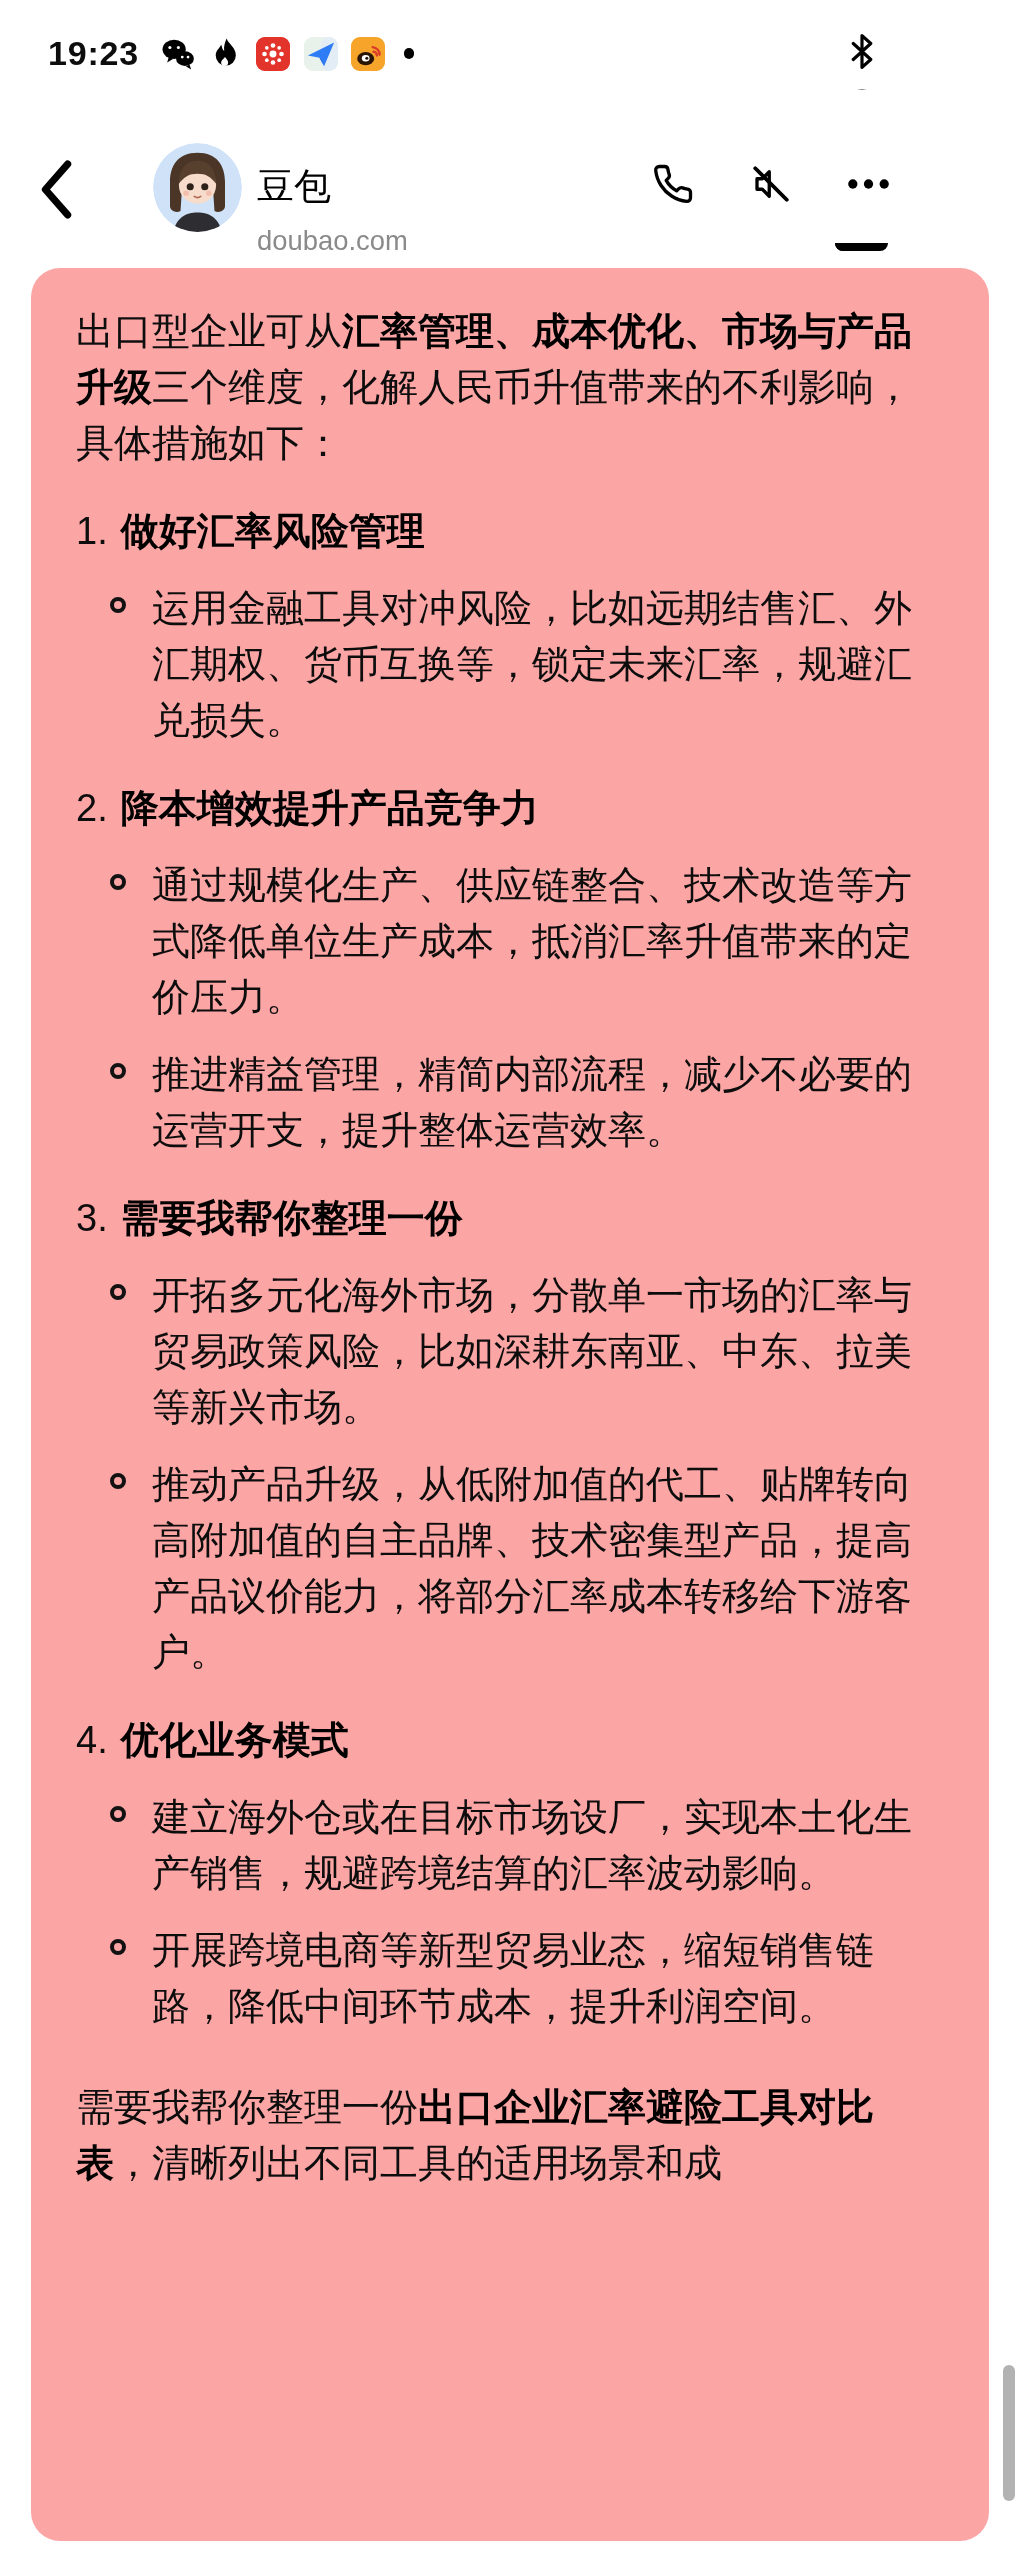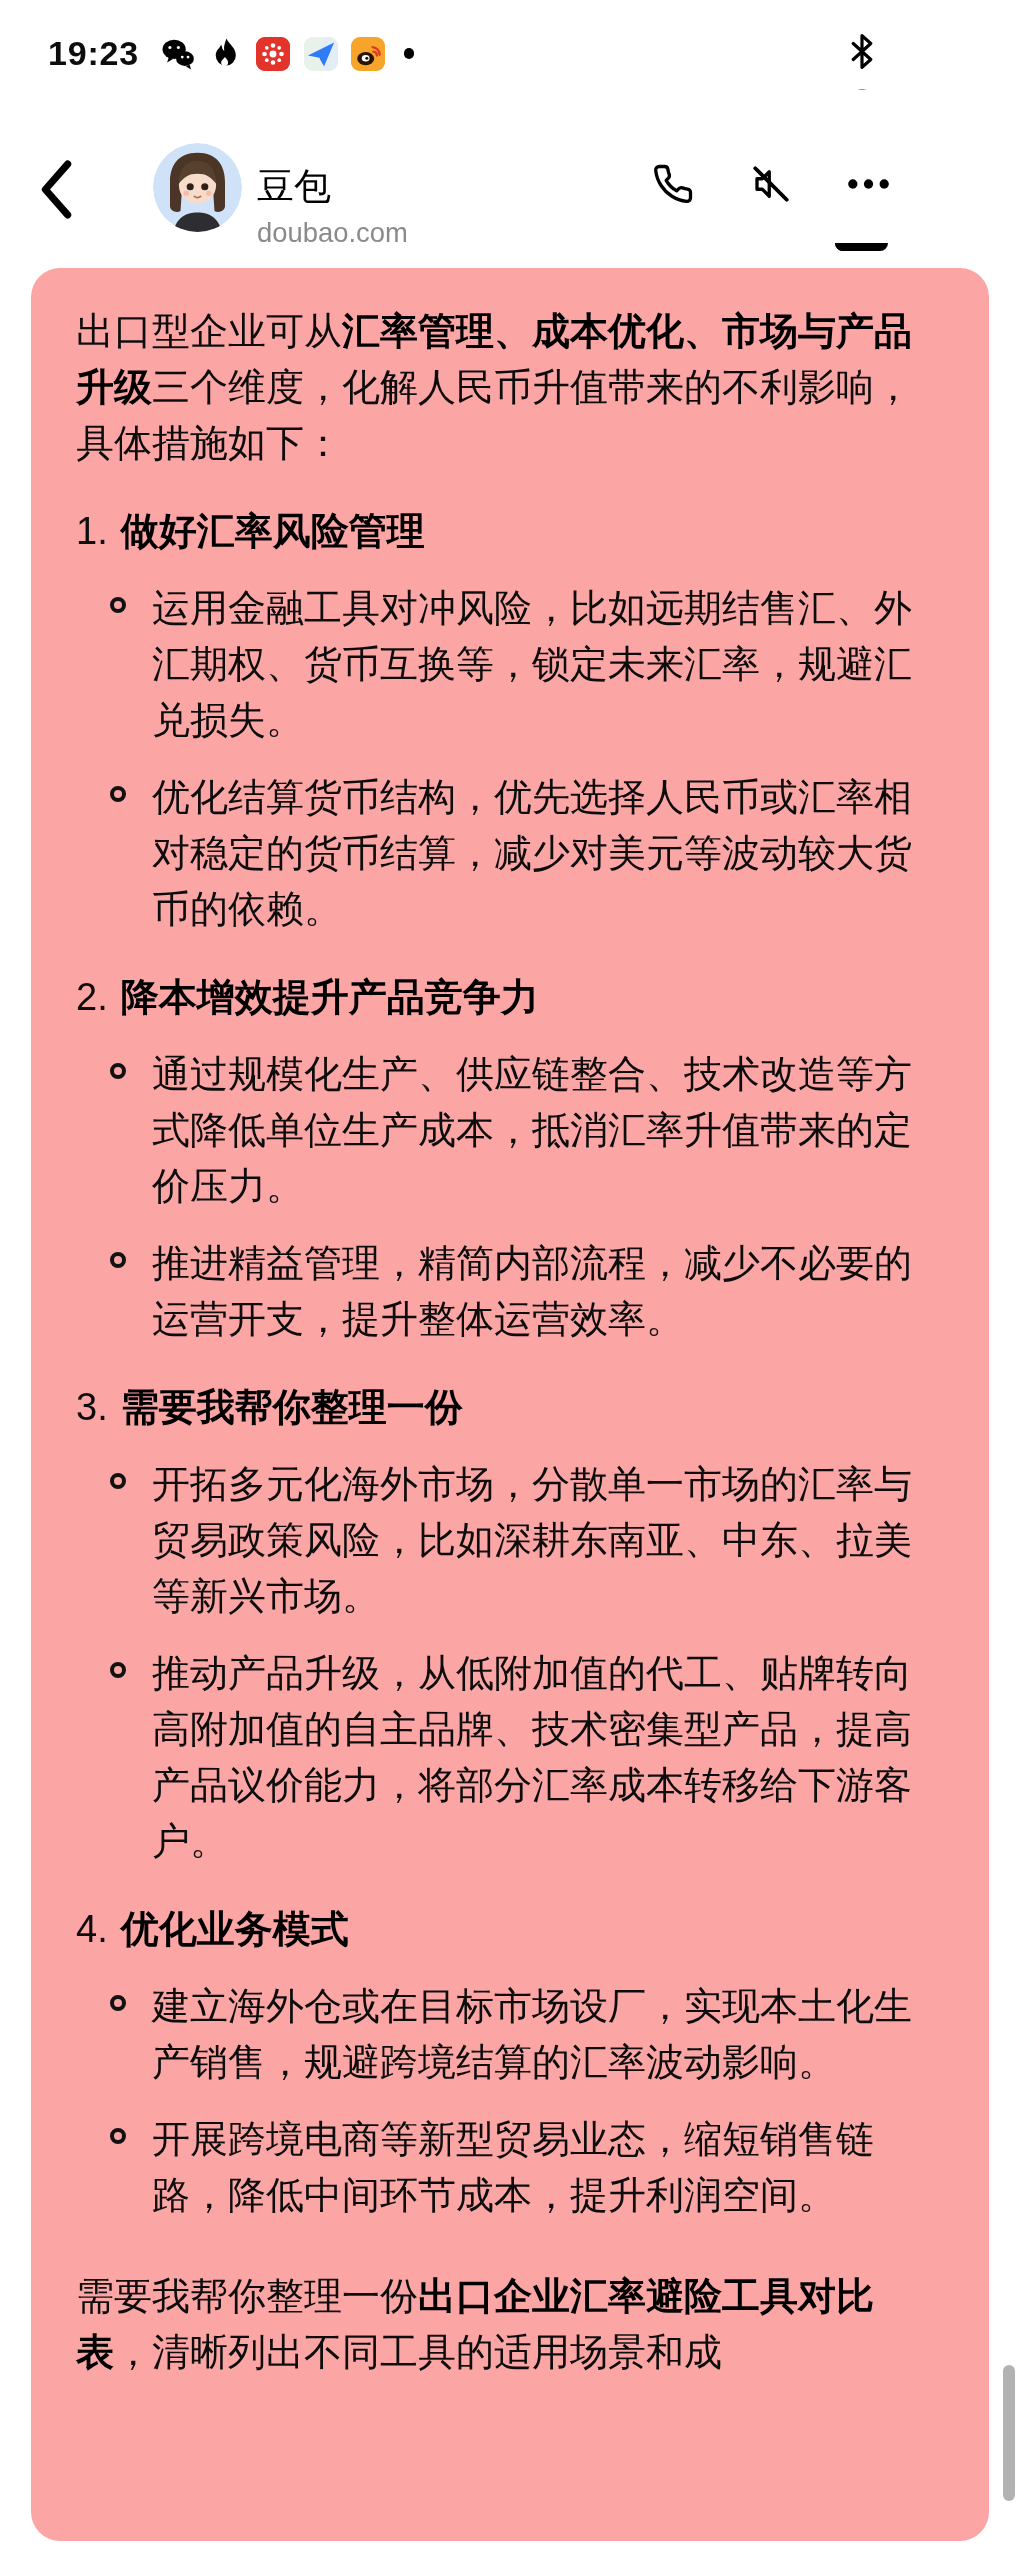--- a/index.html
+++ b/index.html
@@ -24,21 +24,21 @@
   .battery-fill { position:absolute; left:0; top:0; bottom:0; width:27.4px; background:#000; }
   .battery-label { position:absolute; right:2.4px; top:50%; transform:translateY(-50%);
                    color:#fff; font-size:18.6px; font-weight:700; }
 
   
   .chat-header { position:relative; height:153px; background:#fff; }
   .back-btn { position:absolute; left:39px; top:69px; width:35px; height:61px; cursor:pointer; }
   .avatar { position:absolute; left:153px; top:53px; width:89px; height:89px; border-radius:50%; overflow:hidden; }
   .titles { position:absolute; left:257px; top:56px; }
   .peer-name { font-size:37px; font-weight:500; color:#000; line-height:42px;margin-top:20px; }
-  .peer-sub  { font-size:27.4px; color:#8a8a8a; line-height:32px; margin-top:9px; }
+  .peer-sub  { font-size:27.4px; color:#8a8a8a; line-height:32px; margin-top:17px; }
   .header-actions { position:absolute; right:129px; top:71px; display:flex; align-items:center; gap:53px; }
   .h-ico { width:45px; height:45px; display:flex; align-items:center; justify-content:center; }
 
   
   .chat-area { position:relative; margin-top:25px; height:2273px; overflow:hidden; }
   .bubble { margin:0 31px; width:958px; height:2273px; background:#fca5a5;
             border-radius:29px; padding:35px 45px 0 45px; overflow:hidden;
             font-size:38px; line-height:56px; }
   .bold { font-weight:700; color:#000; }
   .intro { margin-bottom:32px; }
@@ -190,24 +190,20 @@
 
       <div class="section">
         <div class="sec-head">
           <span class="sec-num">1.</span>
           <span class="sec-title">做好汇率风险管理</span>
         </div>
         <div class="bullet">
           <span class="bullet-marker"></span>
           <span>运用金融工具对冲风险，比如远期结售汇、外汇期权、货币互换等，锁定未来汇率，规避汇兑损失。</span>
         </div>
-        <div class="bullet">
-          <span class="bullet-marker"></span>
-          <span>优化结算货币结构，优先选择人民币或汇率相对稳定的货币结算，减少对美元等波动较大货币的依赖。</span>
-        </div>
       </div>
 
       <div class="section">
         <div class="sec-head">
           <span class="sec-num">2.</span>
           <span class="sec-title">降本增效提升产品竞争力</span>
         </div>
         <div class="bullet">
           <span class="bullet-marker"></span>
           <span>通过规模化生产、供应链整合、技术改造等方式降低单位生产成本，抵消汇率升值带来的定价压力。</span>

